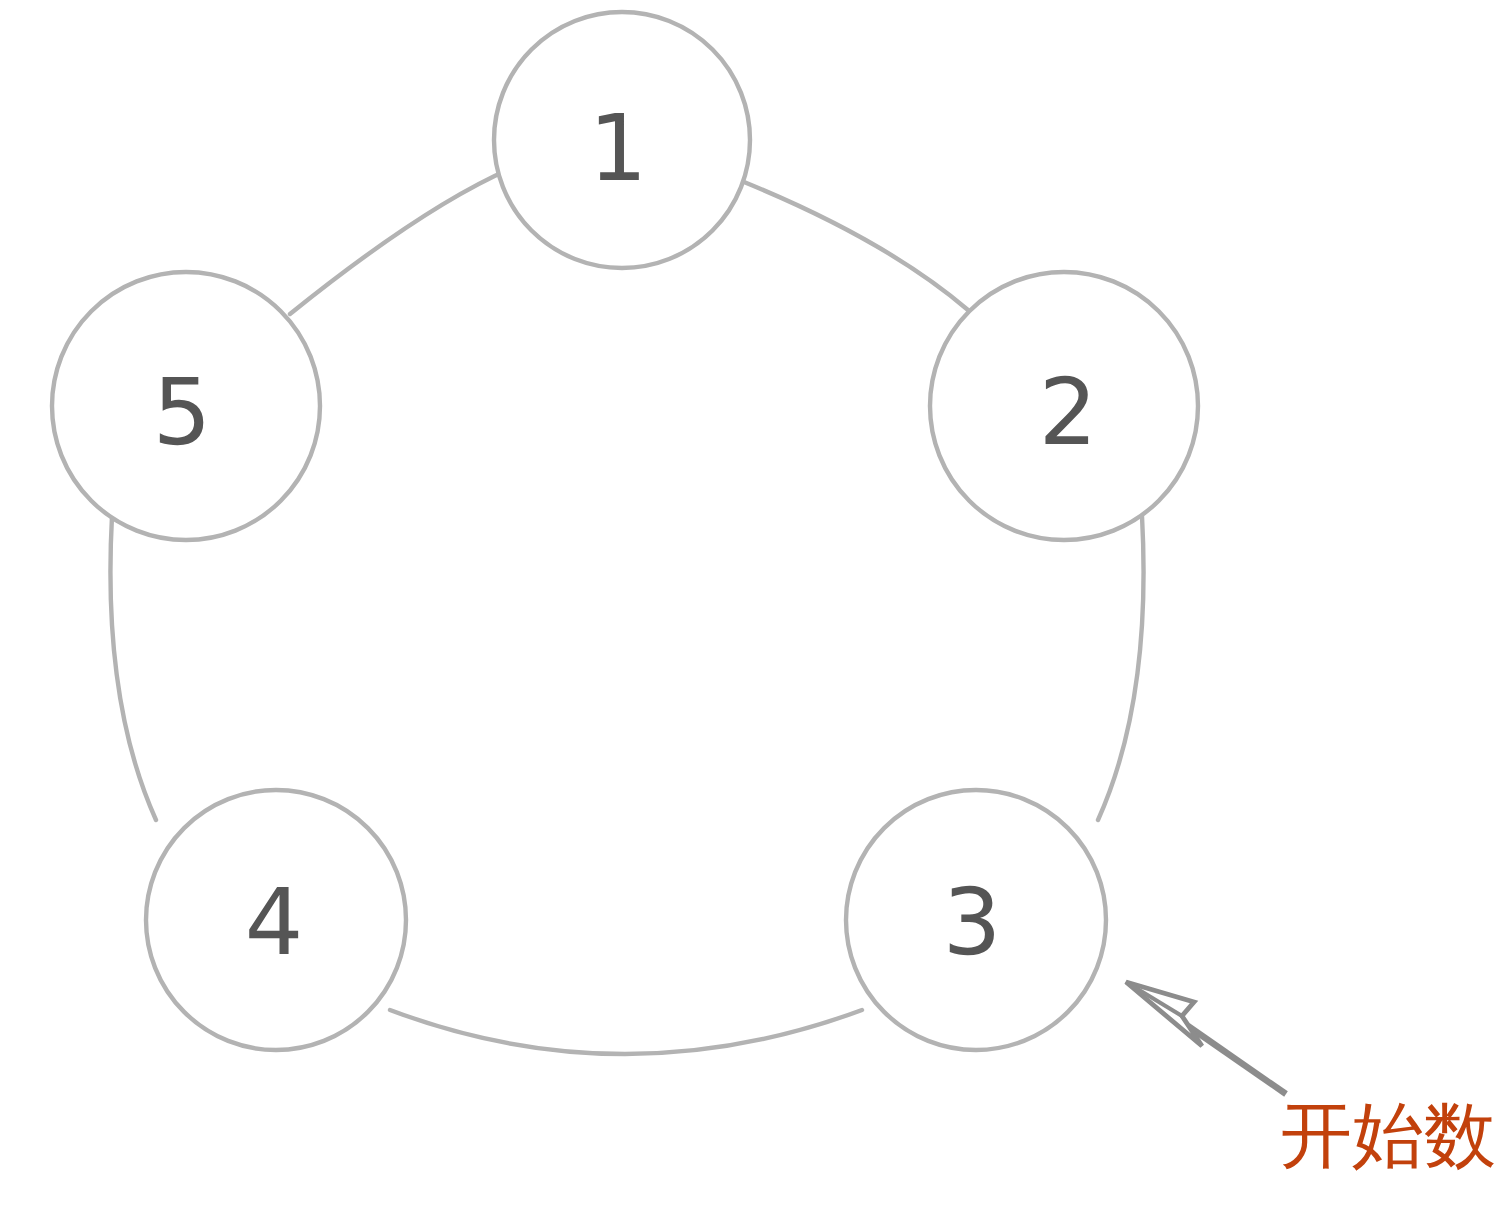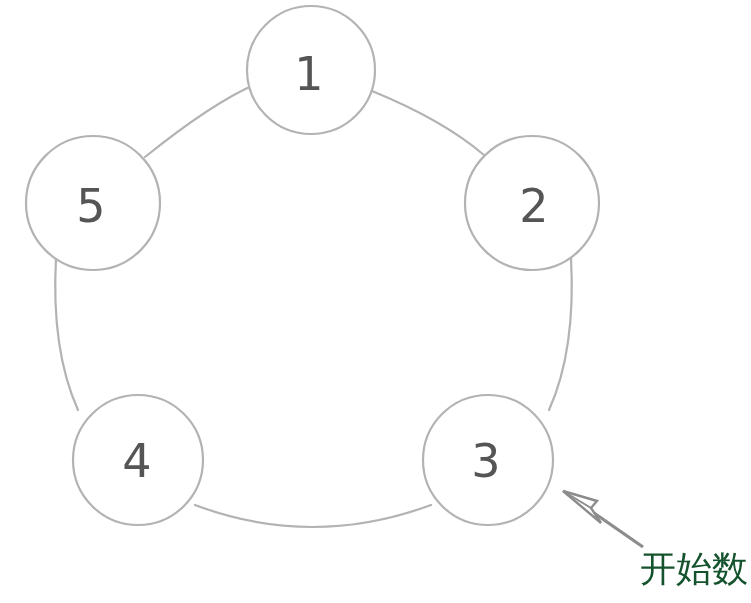--- a/index.html
+++ b/index.html
@@ -58,21 +58,21 @@
     stroke-width: 2.4;
     stroke-linejoin: miter;
   }
   .arrow-head-line {
     stroke: #8c8c8c;
     stroke-width: 2.0;
     fill: none;
   }
   .annotation-text {
     position: absolute;
-    color: #14532d;
+    color: #c2410c;
     font-family: "DejaVu Sans", "Liberation Sans", sans-serif;
     font-size: 36px;
     line-height: 1;
     letter-spacing: 0px;
     white-space: nowrap;
   }
 </style>
 </head>
 <body>
 

